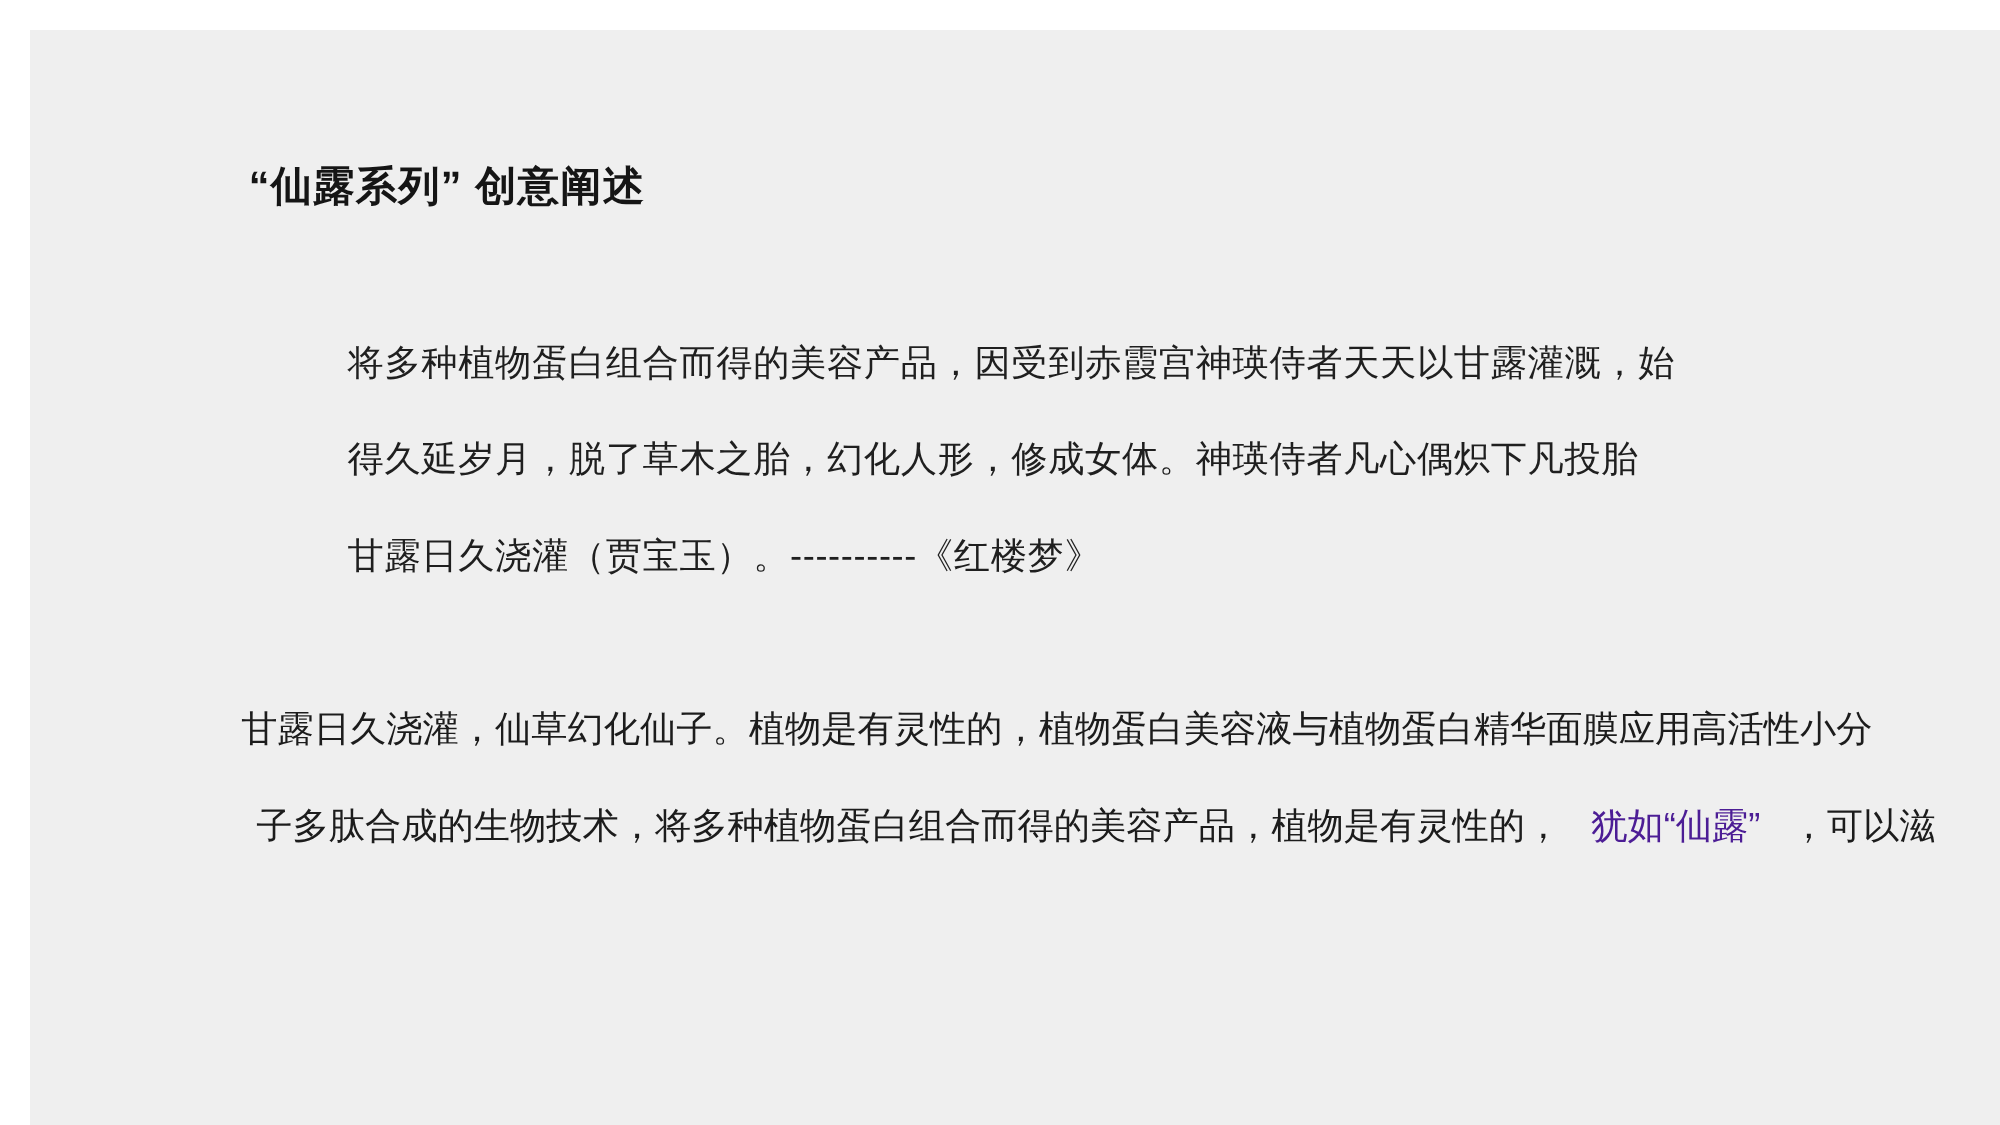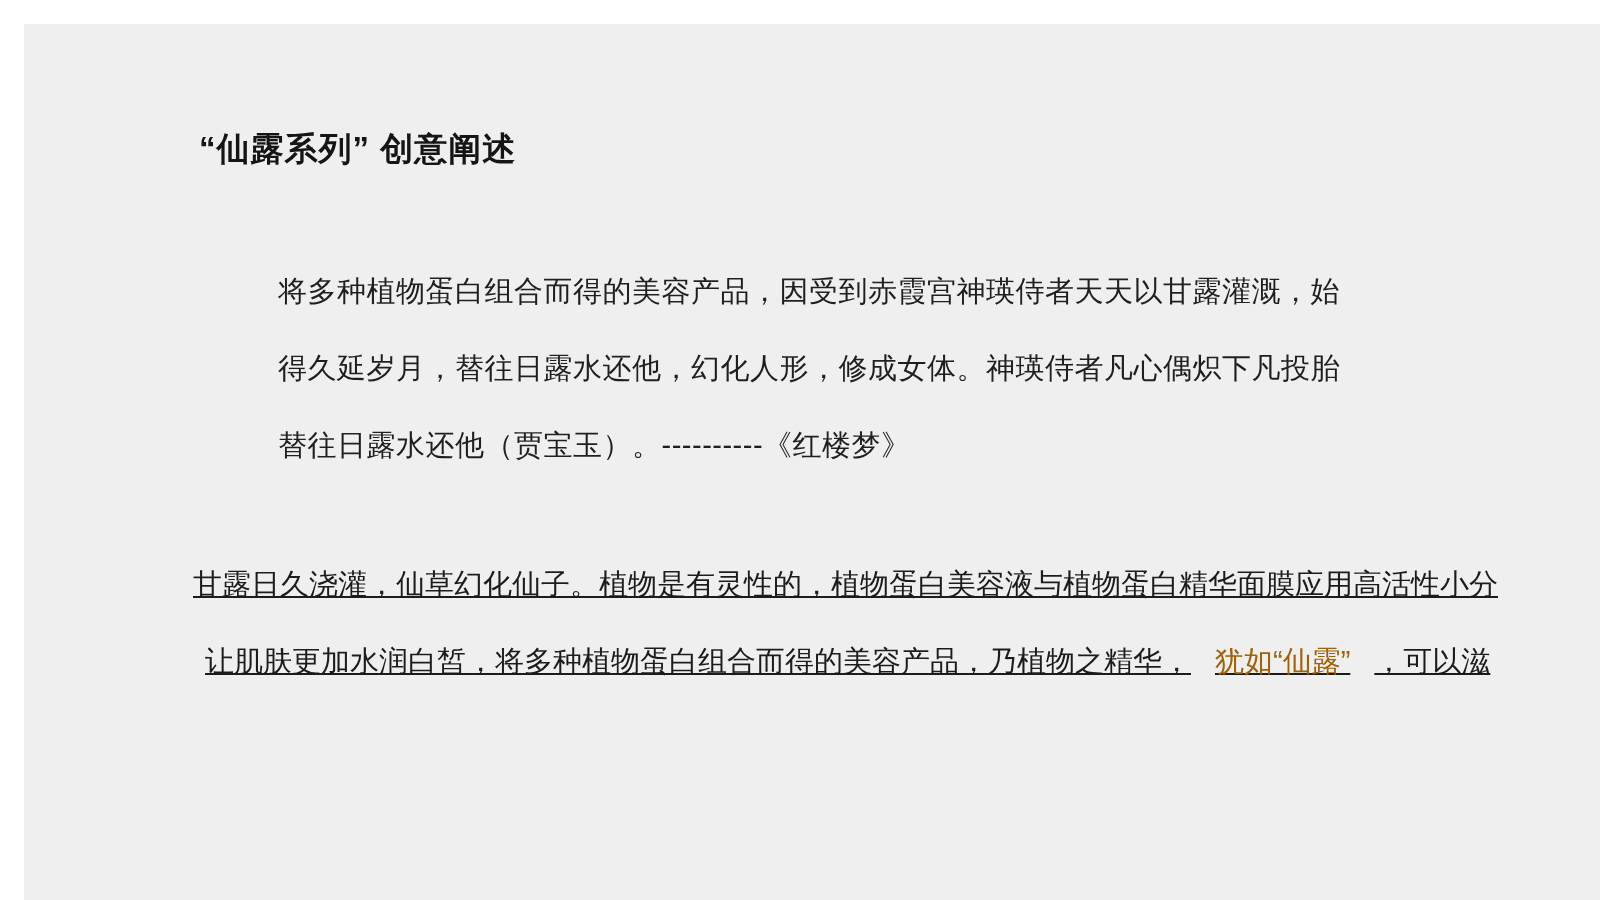--- a/index.html
+++ b/index.html
@@ -50,38 +50,37 @@
     left: 145px;
     top: 510px;
     line-height: 53px;
     font-size: 29px;
     letter-spacing: 0px;
     color: #1c1c1c;
   }
 
   .body-line {
     white-space: nowrap;
-    text-decoration: underline;
   }
 
   .red-accent {
-    color: #a16207;
+    color: #4c1d95;
   }
 </style>
 </head>
 <body>
 
 <div class="slide">
 
   <div class="slide-title">“仙露系列” 创意阐述</div>
 
   <div class="quote-block">
     <div class="quote-line">将多种植物蛋白组合而得的美容产品，因受到赤霞宫神瑛侍者天天以甘露灌溉，始</div>
-    <div class="quote-line">得久延岁月，替往日露水还他，幻化人形，修成女体。神瑛侍者凡心偶炽下凡投胎</div>
-    <div class="quote-line">替往日露水还他（贾宝玉）。----------《红楼梦》</div>
+    <div class="quote-line">得久延岁月，脱了草木之胎，幻化人形，修成女体。神瑛侍者凡心偶炽下凡投胎</div>
+    <div class="quote-line">甘露日久浇灌（贾宝玉）。----------《红楼梦》</div>
   </div>
 
   <div class="body-block">
     <div class="body-line">甘露日久浇灌，仙草幻化仙子。植物是有灵性的，植物蛋白美容液与植物蛋白精华面膜应用高活性小分</div>
-    <div class="body-line"><span>让肌肤更加水润白皙，将多种植物蛋白组合而得的美容产品，乃植物之精华，</span><span class="red-accent">犹如“仙露”</span><span>，可以滋</span></div>
+    <div class="body-line"><span>子多肽合成的生物技术，将多种植物蛋白组合而得的美容产品，植物是有灵性的，</span><span class="red-accent">犹如“仙露”</span><span>，可以滋</span></div>
   </div>
 
 </div>
 
 </body></html>

